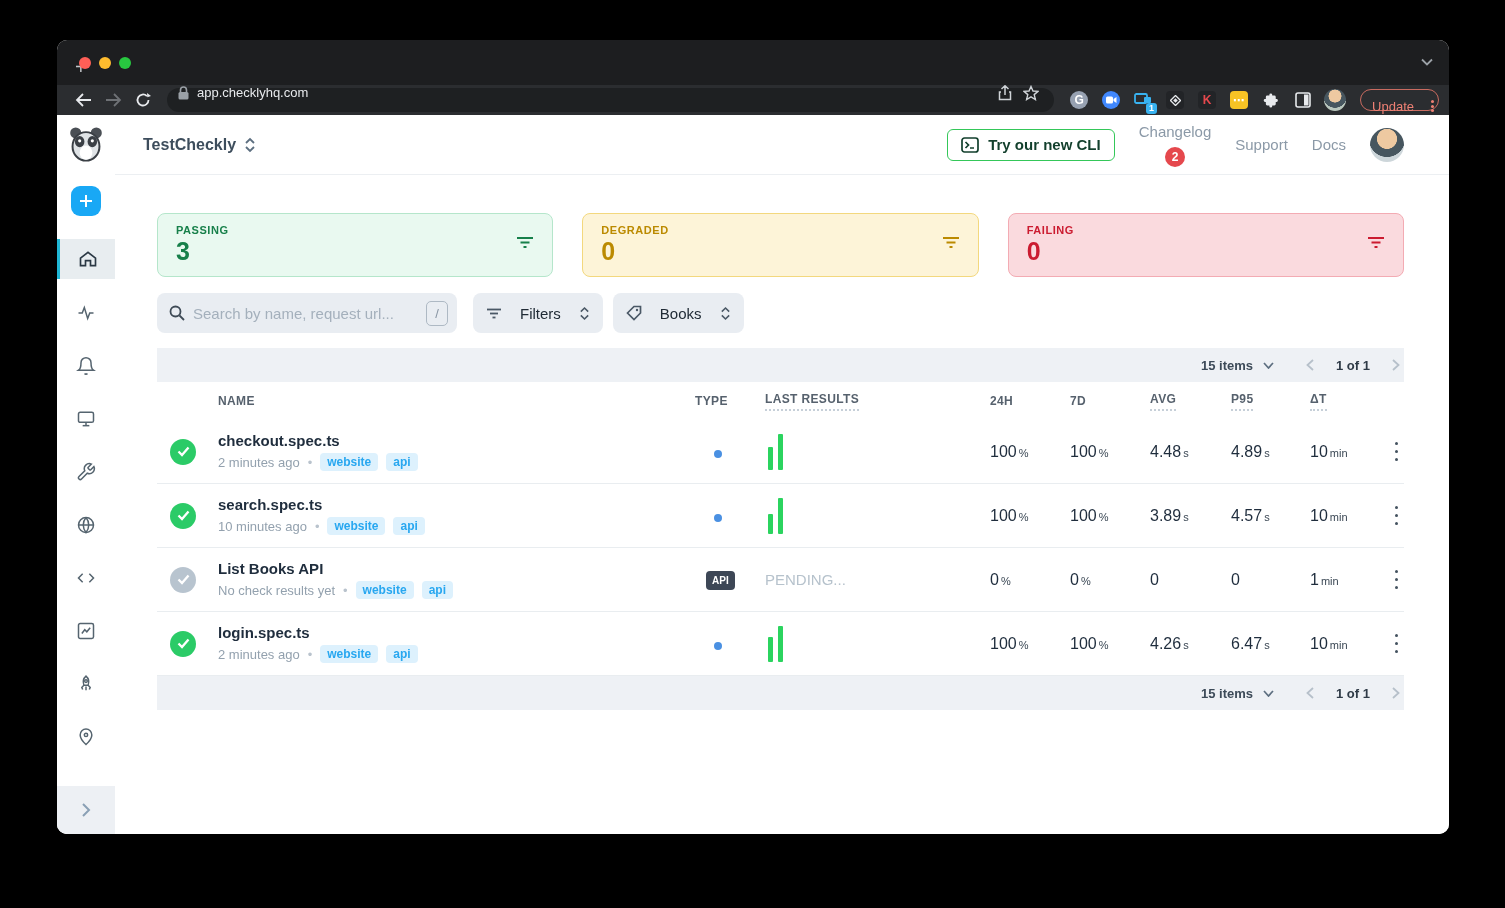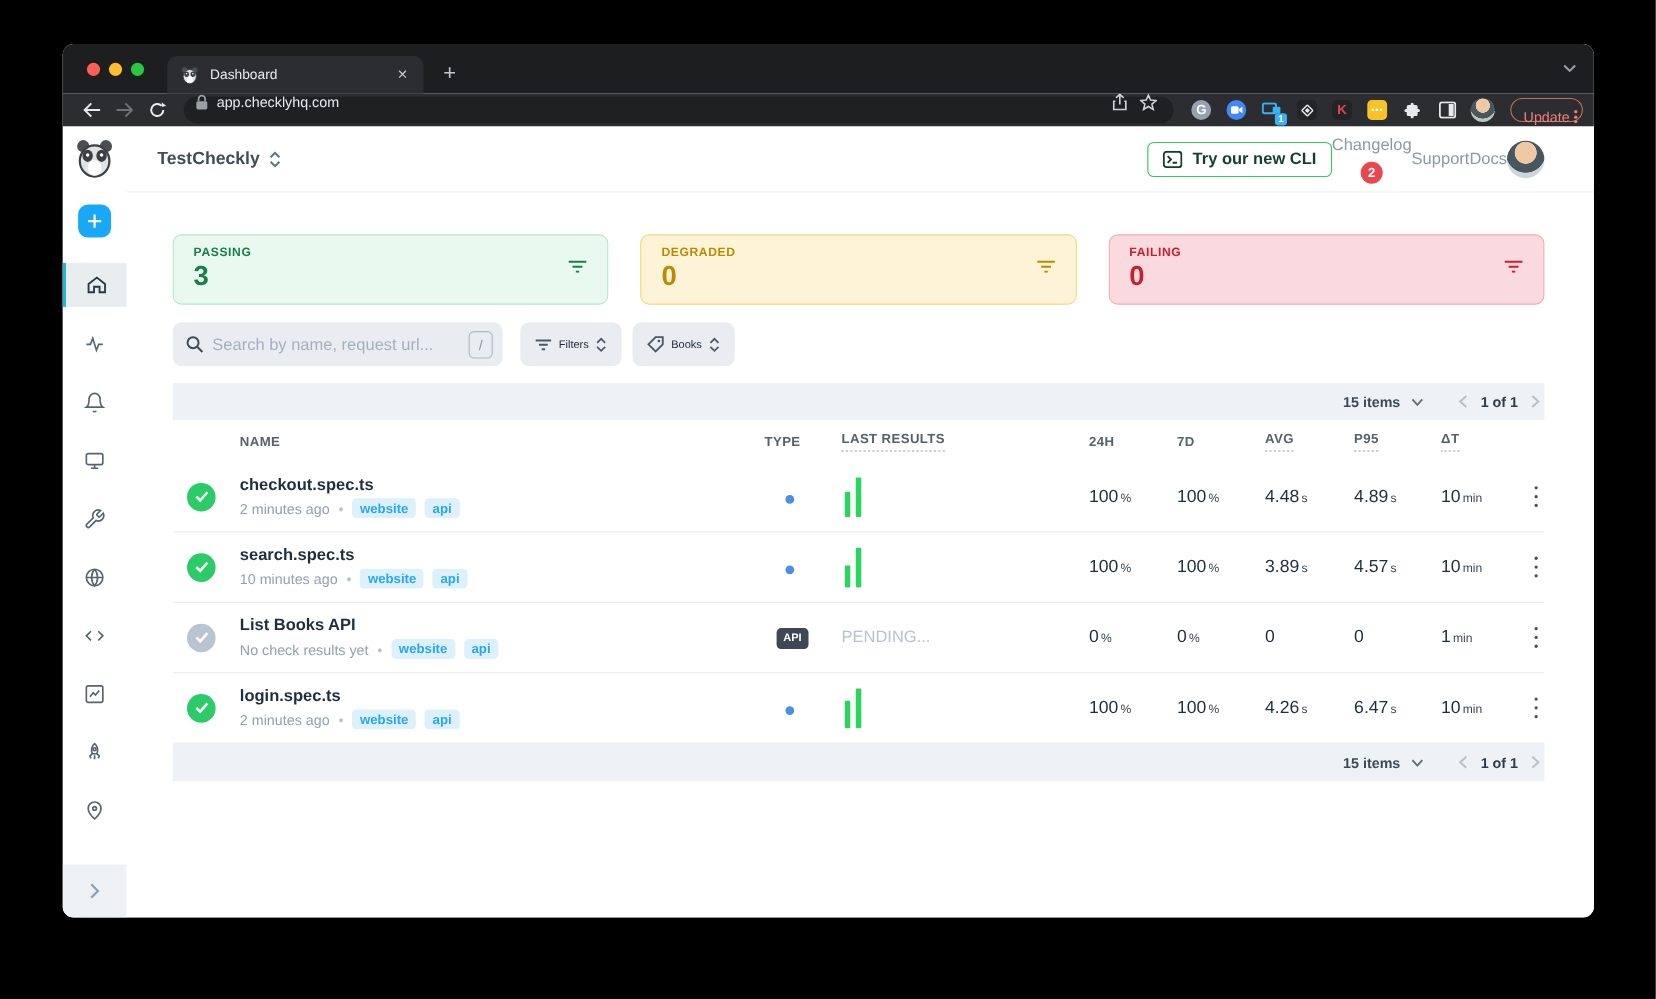--- a/index.html
+++ b/index.html
@@ -24,62 +24,62 @@
   .urlbar { flex:1; height:24px; background:#1e2022; border-radius:12px; display:flex; align-items:center; padding:0 10px 15px 11px; margin:0 6px; }
   .url-text { color:#e8eaed; font-size:13px; margin-left:8px; flex:1; }
   .ext { width:26px; height:24px; display:flex; align-items:center; justify-content:center; position:relative; flex:0 0 auto; }
   .badge-sm { position:absolute; right:-1px; bottom:-2px; background:#38b2f0; color:#fff; font-size:9px; font-weight:bold; border-radius:3px; padding:0 3px; line-height:11px; }
   .circ-g { width:18px; height:18px; border-radius:50%; background:#97a1b1; color:#fff; font-weight:bold; font-size:12px; display:flex; align-items:center; justify-content:center; }
   .sq-zoom { width:18px; height:18px; border-radius:50%; background:#4087fc; display:flex; align-items:center; justify-content:center; }
   .sq-dark { width:18px; height:18px; border-radius:4px; background:#222427; display:flex; align-items:center; justify-content:center; }
   .k-letter { color:#e5484d; font-weight:bold; font-size:12px; }
   .sq-yellow { width:18px; height:18px; border-radius:4px; background:#f7c325; color:#fff; font-weight:bold; font-size:11px; display:flex; align-items:center; justify-content:center; letter-spacing:1px; }
   .avatar24 { width:22px; height:22px; border-radius:50%; background:radial-gradient(circle at 50% 32%, #eec9a1 0 34%, #47565f 36% 62%, #b9c6bd 64%); }
-  .update-pill { border:1px solid #c96b60; color:#ee8074; border-radius:12px; height:22px; display:flex; align-items:center; padding:12px 4px 0 11px; font-size:13px; gap:4px; margin-left:6px; }
+  .update-pill { border:1px solid #c96b60; color:#ee8074; border-radius:12px; height:22px; display:flex; align-items:center; padding:12px 4px 0 11px; font-size:13px; gap:17px; margin-left:6px; }
   .mini-kebab i{display:block;width:3px;height:3px;border-radius:50%;background:#ee8074;margin:1.5px 0;}
 
   
   .app { display:flex; height:719px; background:#fff; }
   .sidebar { width:58px; position:relative; flex:0 0 auto; }
   .logo38 { position:absolute; left:10px; top:10px; width:38px; height:38px; }
   .plus-btn { position:absolute; left:14px; top:71px; width:30px; height:30px; border-radius:9px; background:#19a8f5; display:flex; align-items:center; justify-content:center; color:#fff; font-size:20px; line-height:1; }
   .side-item { position:absolute; left:0; width:58px; height:40px; display:flex; align-items:center; justify-content:center; }
   .side-item.active { background:#e8edf0; border-left:3px solid #1fb6d5; }
   .side-foot { position:absolute; left:0; bottom:0; width:58px; height:48px; background:#edf0f4; display:flex; align-items:center; justify-content:center; }
 
   .main { flex:1; display:flex; flex-direction:column; }
   .app-header { height:60px; display:flex; align-items:center; padding:0 45px 0 28px; border-bottom:1px solid #eceff2; }
   .ws-name { font-size:16px; font-weight:bold; color:#3d4d5c; display:flex; align-items:center; gap:8px; }
-  .hdr-right { margin-left:auto; display:flex; align-items:center; }
+  .hdr-right { margin-left:auto; display:flex; align-items:center; gap:24px; }
   .cli-btn { border:1.5px solid #34c759; border-radius:6px; height:32px; display:flex; align-items:center; gap:9px; padding:0 13px; color:#123f2c; font-size:15px; font-weight:bold; background:#fff; }
   .hdr-link { color:#8b99a7; font-size:15px; display:flex; align-items:center; gap:7px;flex-direction:column; }
   .red-badge { background:#e5484d; color:#fff; font-size:12px; font-weight:bold; border-radius:50%; width:20px; height:20px; display:flex; align-items:center; justify-content:center; }
   .avatar34 { width:34px; height:34px; border-radius:50%; background:radial-gradient(circle at 50% 32%, #eec9a1 0 34%, #47565f 36% 62%, #cdd6da 64%); }
 
   .content { padding:0 45px 0 42px; }
   .cards { display:flex; gap:29px; margin-top:38px; }
   .card { flex:1; height:64px; border-radius:8px; border:1px solid; padding:10px 18px 0; position:relative; }
   .card .lbl { font-size:11px; font-weight:bold; letter-spacing:.05em; }
   .card .val { font-size:25px; font-weight:bold; margin-top:1px; }
   .card .flt { position:absolute; right:18px; top:22px; }
   .card.pass { background:#e9f9f0; border-color:#b5e6cb; color:#17804a; }
   .card.degr { background:#fdf4d8; border-color:#f3d87e; color:#bb8a00; }
   .card.fail { background:#fadade; border-color:#f3abb3; color:#cb1b30; }
 
   .filter-row { display:flex; margin-top:16px; gap:16px; }
   .searchbox { width:300px; height:40px; background:#e9edf2; border-radius:8px; display:flex; align-items:center; padding:0 9px 0 12px; gap:8px; }
   .searchbox input { border:none; outline:none; background:transparent; flex:1; font-size:15px; color:#2a3744; font-family:inherit; min-width:0; }
   .searchbox input::placeholder { color:#a4b0bc; }
   .slash-key { width:22px; height:25px; border:1.5px solid #aeb9c4; border-radius:5px; color:#8794a2; font-size:13px; display:flex; align-items:center; justify-content:center; }
-  .gbtn { height:40px; background:#e9edf2; border-radius:8px; display:flex; align-items:center; gap:6px; padding:0 13px; font-size:10px; color:#202b36; }
+  .gbtn { height:40px; background:#e9edf2; border-radius:8px; display:flex; align-items:center; gap:18px; padding:0 13px; font-size:15px; color:#202b36; }
   .gbtn.tags { margin-left:-6px; }
 
   .pgband { margin-top:15px; height:34px; background:#eef1f5; display:flex; align-items:center; justify-content:flex-end; padding-right:4px; gap:10px; font-size:13px; color:#2f3b47; }
   .pg-items { display:flex; align-items:center; gap:10px; font-weight:bold; color:#3c4a58; }
-  .pg-nav { display:flex; align-items:center; gap:12px; margin-left:22px; }
+  .pg-nav { display:flex; align-items:center; gap:22px; margin-left:22px; }
   .pg-page { font-weight:bold; }
 
   .tgrid { display:grid; grid-template-columns:44px 1fr 70px 225px 80px 80px 81px 79px 79px 15px; align-items:center; }
   .thead { height:38px; font-size:12px; font-weight:bold; color:#56616d; letter-spacing:.03em; }
   .thead .pad { padding-left:17px; }
   .dotted { border-bottom:2px dotted #c6cfd8; padding-bottom:3px; }
   .th-cell span { display:inline-block; }
 
   .trow { height:64px; border-bottom:1px solid #e9edf0; }
   .st-circle { width:26px; height:26px; border-radius:50%; margin-left:13px; display:flex; align-items:center; justify-content:center; }
@@ -109,34 +109,20 @@
 <body>
 
 <div class="window">
 
   <div class="tabstrip">
     <div class="lights">
       <span class="light r"></span>
       <span class="light y"></span>
       <span class="light g"></span>
     </div>
-    <div class="tab">
-      <svg class="favicon" viewBox="0 0 48 48">
-        <circle cx="11" cy="10" r="7" fill="#4a4f55"></circle>
-          <circle cx="37" cy="10" r="7" fill="#4a4f55"></circle>
-        <ellipse cx="24" cy="27" rx="17" ry="18" fill="#dfe3e6" stroke="#3a3f45" stroke-width="2.5"></ellipse>
-        <ellipse cx="16" cy="21" rx="6" ry="7" fill="#3a3f45"></ellipse>
-          <ellipse cx="32" cy="21" rx="6" ry="7" fill="#3a3f45"></ellipse>
-        <circle cx="16" cy="20" r="2" fill="#fff"></circle>
-          <circle cx="32" cy="20" r="2" fill="#fff"></circle>
-        <ellipse cx="24" cy="35" rx="8" ry="9" fill="#fff"></ellipse>
-      </svg>
-      <span class="tab-title">Dashboard</span>
-      <span class="tab-close">✕</span>
-    </div>
     <span class="newtab">+</span>
     <svg class="strip-chev" width="12" height="8" viewBox="0 0 12 8">
         <polyline points="1,1.5 6,6.5 11,1.5" fill="none" stroke="#9aa0a6" stroke-width="1.8"></polyline>
       </svg>
   </div>
 
   <div class="toolbar">
     <span class="navbtn">
       <svg width="17" height="14" viewBox="0 0 17 14">
           <path d="M8 1 L2 7 L8 13 M2.5 7 H16" fill="none" stroke="#e8eaed" stroke-width="1.8"></path>

